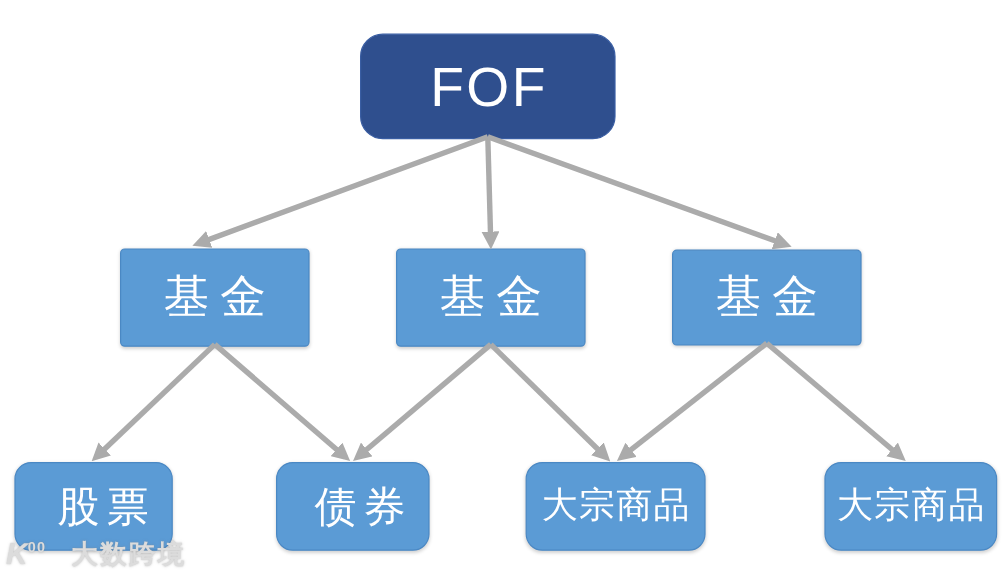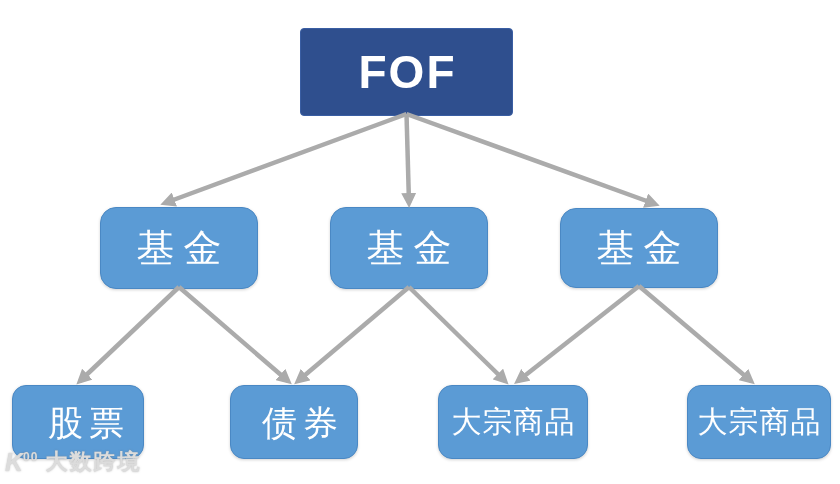--- a/index.html
+++ b/index.html
@@ -36,27 +36,27 @@
     align-items: center;
     justify-content: center;
     color: var(--node-text, #fff);
     box-sizing: border-box;
     white-space: nowrap;
     line-height: 1;
   }
   .node.root {
     background: var(--root-fill);
     border: 1px solid var(--root-border);
-    border-radius: 4px;
-    font-weight: 700;
+    border-radius: 19px;
+    font-weight: 400;
   }
   .node.branch {
     background: var(--branch-fill);
     border: 1px solid var(--branch-border);
-    border-radius: 16px;
+    border-radius: 4px;
     box-shadow: 0 1px 3px rgba(0,0,0,0.18);
   }
   .node.leaf {
     background: var(--branch-fill);
     border: 1px solid var(--branch-border);
     border-radius: 14px;
     box-shadow: 0 1px 3px rgba(0,0,0,0.18);
   }
   .watermark {
     position: absolute;
@@ -76,21 +76,21 @@
     letter-spacing: 0;
     line-height: 1;
   }
   .wm-logo sup {
     font-size: 12px;
     font-style: normal;
     letter-spacing: 1px;
     vertical-align: 10px;
   }
   .wm-text {
-    margin-left: 7px;
+    margin-left: 21px;
     font-size: 22px;
     letter-spacing: 2px;
     line-height: 1.1;
   }
 </style>
 </head>
 <body>
 
 <div class="stage">
 

